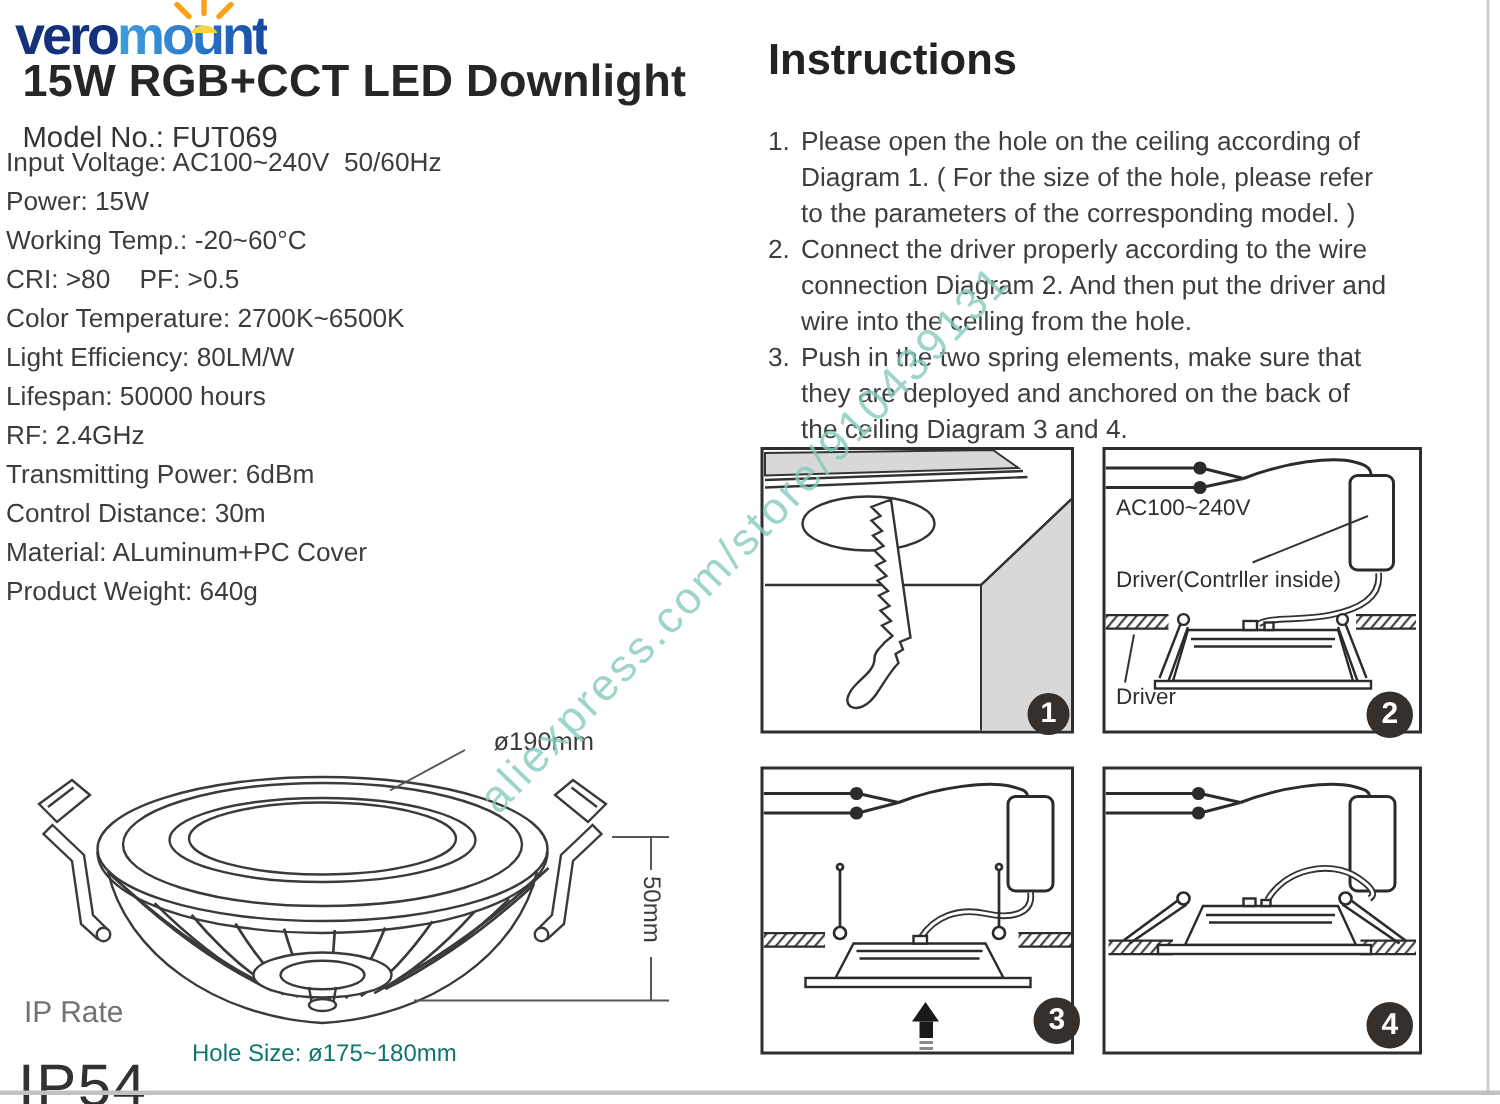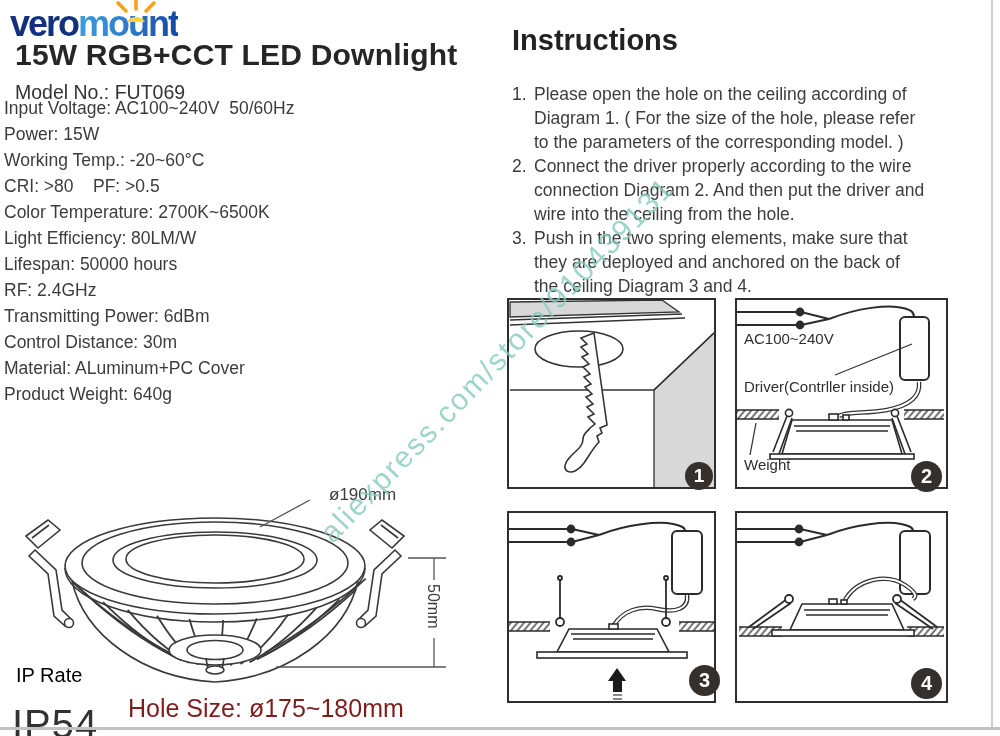--- a/index.html
+++ b/index.html
@@ -18,23 +18,23 @@
   .spec-line{font-size:17.5px;line-height:26px;white-space:pre-wrap;color:#3c3c3c;}
   
   .instr-title{left:512px;top:24px;font-size:29px;font-weight:700;color:#222;}
   .steps{left:512px;top:82px;width:465px;}
   .step{display:flex;font-size:17.5px;line-height:24px;color:#3d3d3d;}
   .step .num{width:22px;flex:0 0 22px;}
   .step .txt{white-space:pre-line;}
   
   .dia-label{left:329px;top:485px;font-size:17px;color:#3c3c3c;}
   .h-label{left:424px;top:584px;font-size:16px;color:#3c3c3c;writing-mode:vertical-rl;}
-  .ip-rate{left:16px;top:664px;font-size:20px;color:#000000;}
+  .ip-rate{left:16px;top:664px;font-size:20px;color:#737373;}
   .ip-value{left:12px;top:679px;font-size:40px;line-height:42px;color:#323232;letter-spacing:1px;margin-top:24px;}
-  .hole-size{left:128px;top:694px;font-size:25px;color:#7f1d1d;text-align:center;}
+  .hole-size{left:128px;top:694px;font-size:16px;color:#0f766e;text-align:center;}
   
   .panel{border:2px solid #2e2e2e;background:#fff;box-sizing:border-box;}
   .panel svg{display:block;}
   #panel1{left:507px;top:298px;width:209px;height:191px;}
   #panel2{left:735px;top:298px;width:213px;height:191px;}
   #panel3{left:507px;top:511px;width:209px;height:192px;}
   #panel4{left:735px;top:511px;width:213px;height:192px;}
   .badge{background:#35302b;border-radius:50%;color:#fff;font-weight:700;
          display:flex;align-items:center;justify-content:center;z-index:5;}
   #badge1{left:685px;top:462px;width:28px;height:28px;font-size:19px;}
@@ -337,21 +337,21 @@
         <line x1="69" y1="102" x2="151" y2="102"></line>
         <rect x="92" y="86" width="8" height="5"></rect>
         <rect x="104" y="87" width="6" height="4"></rect>
         <rect x="35" y="117" width="142" height="6"></rect>
       </g>
     </svg>
   </div>
 
   <div id="lbl-voltage" class="abs plabel">AC100~240V</div>
   <div id="lbl-driver" class="abs plabel">Driver(Contrller inside)</div>
-  <div id="lbl-ceiling" class="abs plabel">Weight</div>
+  <div id="lbl-ceiling" class="abs plabel">Driver</div>
 
   <div id="badge1" class="abs badge">1</div>
   <div id="badge2" class="abs badge">2</div>
   <div id="badge3" class="abs badge">3</div>
   <div id="badge4" class="abs badge">4</div>
 
   <div class="abs edge-r"></div>
   <div class="abs edge-b"></div>
 </div>
 

